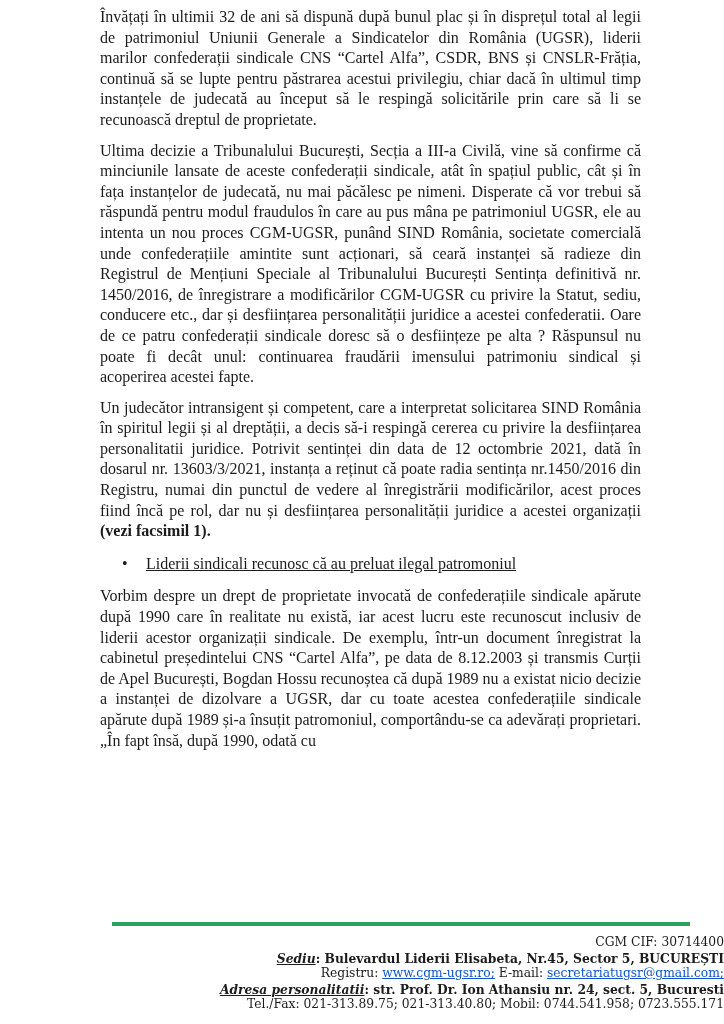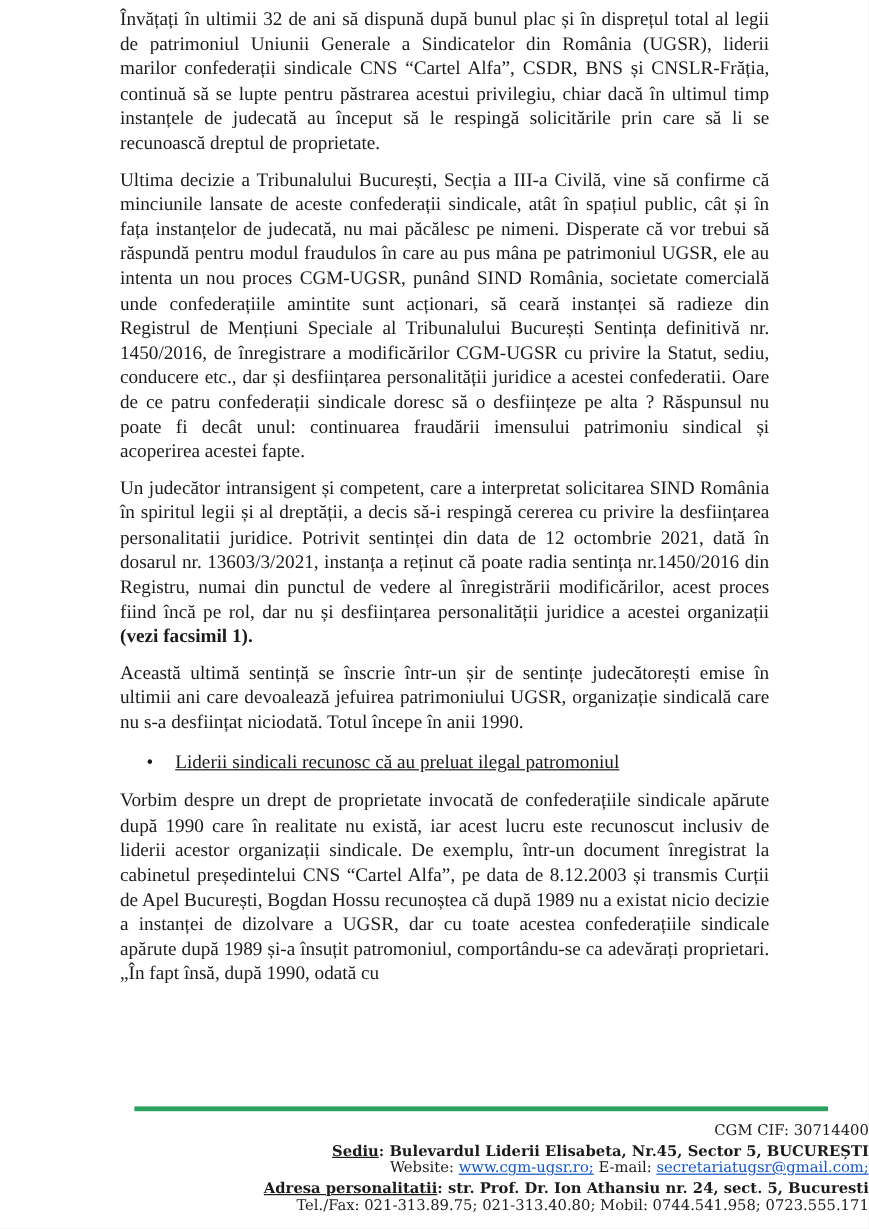--- a/index.html
+++ b/index.html
@@ -72,56 +72,55 @@
     left: 0;
     right: 0;
     text-align: center;
     font-family: "DejaVu Serif", serif;
     font-size: 12.3px;
     line-height: 15.6px;
     color: #1b1b1b;
   }
   .footer-line { white-space: nowrap; text-align: right; }
   .fw-bold { font-weight: 700; }
-  .u { text-decoration: underline; }
+  .u { text-decoration: underline; font-style: italic; }
   .footer-link {
     color: var(--link-blue);
     text-decoration: underline;
     cursor: pointer;
   }
 </style>
 </head>
 <body>
 
 <div class="page">
 
 
   <main class="body-text">
     <p>Învățați în ultimii 32 de ani să dispună după bunul plac și în disprețul total al legii de patrimoniul Uniunii Generale a Sindicatelor din România (UGSR), liderii marilor confederații sindicale CNS “Cartel Alfa”, CSDR, BNS și CNSLR-Frăția, continuă să se lupte pentru păstrarea acestui privilegiu, chiar dacă în ultimul timp instanțele de judecată au început să le respingă solicitările prin care să li se recunoască dreptul de proprietate.</p>
     <p>Ultima decizie a Tribunalului București, Secția a III-a Civilă, vine să confirme că minciunile lansate de aceste confederații sindicale, atât în spațiul public, cât și în fața instanțelor de judecată, nu mai păcălesc pe nimeni. Disperate că vor trebui să răspundă pentru modul fraudulos în care au pus mâna pe patrimoniul UGSR, ele au intenta un nou proces CGM-UGSR,  punând SIND România, societate comercială unde confederațiile amintite sunt acționari, să ceară instanței să radieze din Registrul de Mențiuni Speciale al Tribunalului București Sentința definitivă nr. 1450/2016, de înregistrare a modificărilor CGM-UGSR cu privire la Statut, sediu, conducere etc., dar și desființarea personalității juridice a  acestei confederatii. Oare de ce patru confederații sindicale doresc să o desființeze pe alta ? Răspunsul nu poate fi decât unul: continuarea fraudării imensului patrimoniu sindical și acoperirea acestei fapte.</p>
     <p><span>Un judecător intransigent și competent, care a interpretat solicitarea SIND România în spiritul legii și al dreptății, a decis să-i respingă cererea cu privire la desființarea personalitatii juridice. Potrivit sentinței din data de 12 octombrie 2021, dată în dosarul nr. 13603/3/2021, instanța a reținut că poate radia sentința nr.1450/2016 din Registru, numai din punctul de vedere al înregistrării modificărilor, acest proces fiind încă pe rol, dar nu și desființarea personalității juridice a acestei organizații </span><span class="facsimil-ref">(vezi facsimil 1).</span></p>
-    <p>Această ultimă sentință se înscrie într-un șir de sentințe judecătorești emise în ultimii ani care devoalează jefuirea patrimoniului UGSR, organizație sindicală care nu s-a desființat niciodată. Totul începe în anii 1990.</p>
 
     <div class="bullet-row">
       <span class="bullet-dot">•</span>
       <span class="bullet-text">Liderii sindicali recunosc că au preluat ilegal patromoniul</span>
     </div>
 
     <p>Vorbim despre un drept de proprietate invocată de confederațiile sindicale apărute după 1990 care în realitate nu există, iar acest lucru este recunoscut inclusiv de liderii acestor organizații sindicale. De exemplu, într-un document înregistrat la cabinetul președintelui CNS “Cartel Alfa”, pe data de 8.12.2003 și transmis Curții de Apel București, Bogdan Hossu recunoștea că după 1989 nu a existat nicio decizie a instanței de dizolvare a UGSR, dar cu toate acestea confederațiile sindicale apărute după 1989 și-a însuțit patromoniul, comportându-se ca adevărați proprietari. „În fapt însă, după 1990, odată cu</p>
   </main>
 
   <div class="rule-bottom"></div>
 
   <footer class="footer-text">
     <div class="footer-line">CGM CIF: 30714400</div>
     <div class="footer-line fw-bold">
       <span class="u">Sediu</span><span>: Bulevardul Liderii Elisabeta, Nr.45, Sector 5, BUCUREȘTI</span>
     </div>
     <div class="footer-line">
-      <span>Website: </span><a class="footer-link">www.cgm-ugsr.ro;</a><span> E-mail: </span><a class="footer-link">secretariatugsr@gmail.com;</a>
+      <span>Registru: </span><a class="footer-link">www.cgm-ugsr.ro;</a><span> E-mail: </span><a class="footer-link">secretariatugsr@gmail.com;</a>
     </div>
     <div class="footer-line fw-bold">
       <span class="u">Adresa personalitatii</span><span>: str. Prof. Dr. Ion Athansiu nr. 24, sect. 5, Bucuresti</span>
     </div>
     <div class="footer-line">Tel./Fax: 021-313.89.75; 021-313.40.80; Mobil: 0744.541.958; 0723.555.171</div>
   </footer>
 
 </div>
 
 </body></html>

